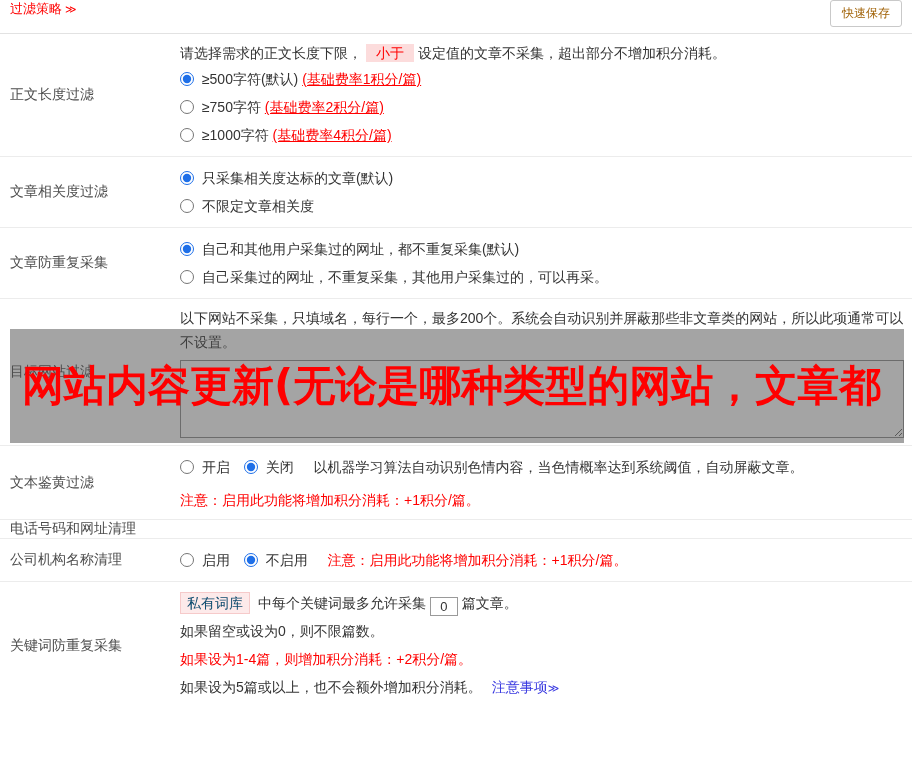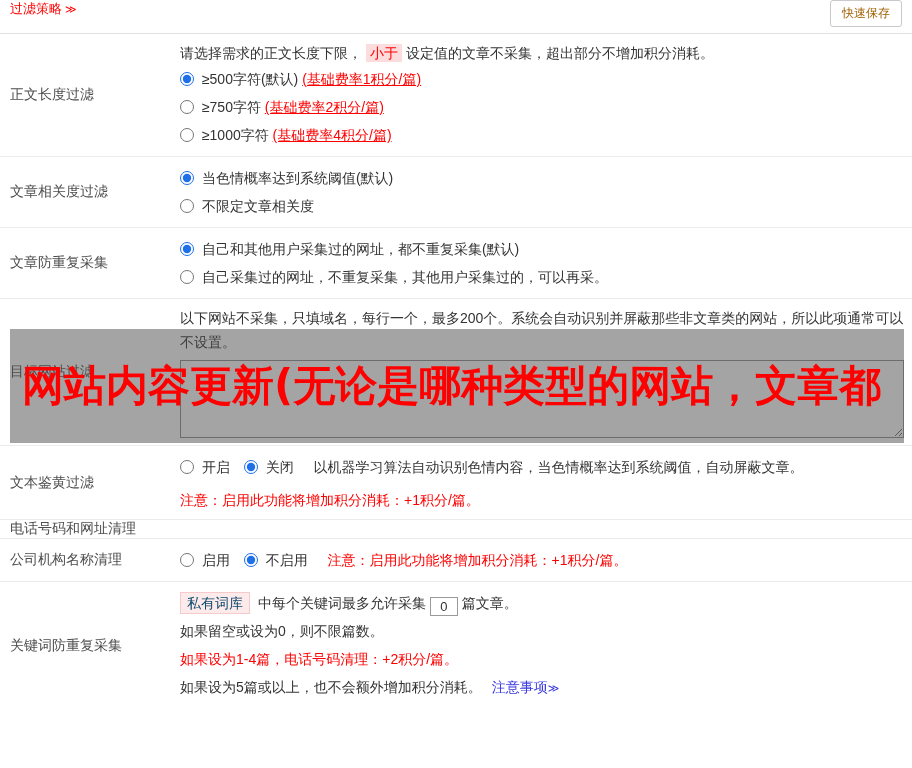--- a/index.html
+++ b/index.html
@@ -20,21 +20,21 @@
     border:1px solid #c9c9c9; border-radius:3px; padding:4px 11px; cursor:pointer;
   }
   .row{ display:flex; border-bottom:1px solid #ececec; }
   .row-label{
     width:172px; flex:0 0 172px; padding:0 8px 0 10px;
     display:flex; align-items:center; color:#4d4d4d;
   }
   .row-content{ flex:1; padding:7px 8px 7px 8px; }
   .line{ line-height:28px; white-space:nowrap; }
   .intro{ line-height:24px; }
-  .hl{ color:#ff0000; background:#fcdcdc; padding:1px 4px; margin:16px 4px; }
+  .hl{ color:#ff0000; background:#fcdcdc; padding:1px 10px; margin:16px 4px; }
   .fee{ color:#ff0000; text-decoration:underline; }
   .red{ color:#ff0000; }
   .opt{ display:block; line-height:28px; cursor:pointer; white-space:nowrap; }
   input[type=radio], input[type=checkbox]{
     width:14px; height:14px; margin:0 4px 0 0; vertical-align:-2px; accent-color:#1e6fe8;
   }
   .pair-gap{ margin-left:10px; }
   .desc-gap{ margin-left:16px; }
   .warn-line{ line-height:24px; margin-top:7px; color:#ff0000; }
   .text-input{
@@ -94,21 +94,21 @@
       <span>≥1000字符 </span><span class="fee">(基础费率4积分/篇)</span>
     </label>
   </div>
 </div>
 
 <div class="row">
   <div class="row-label">文章相关度过滤</div>
   <div class="row-content">
     <label class="opt">
       <input type="radio" name="relevance" checked="" style="">
-      <span>当色情概率达到系统阈值(默认)</span>
+      <span>只采集相关度达标的文章(默认)</span>
     </label>
     <label class="opt">
       <input type="radio" name="relevance" style="">
       <span>不限定文章相关度</span>
     </label>
   </div>
 </div>
 
 <div class="row">
   <div class="row-label">文章防重复采集</div>
@@ -177,19 +177,19 @@
 <div class="row" style="border-bottom:none;">
   <div class="row-label">关键词防重复采集</div>
   <div class="row-content">
     <div class="line">
       <span class="badge">私有词库</span>
       <span>中每个关键词最多允许采集</span>
       <input type="text" class="num-input" value="0" style="">
       <span>篇文章。</span>
     </div>
     <div class="line">如果留空或设为0，则不限篇数。</div>
-    <div class="line red">如果设为1-4篇，电话号码清理：+2积分/篇。</div>
+    <div class="line red">如果设为1-4篇，则增加积分消耗：+2积分/篇。</div>
     <div class="line">
       <span>如果设为5篇或以上，也不会额外增加积分消耗。</span>
       <a class="blue-link"><span>注意事项</span><span class="arrow">≫</span></a>
     </div>
   </div>
 </div>
 
 </body></html>

